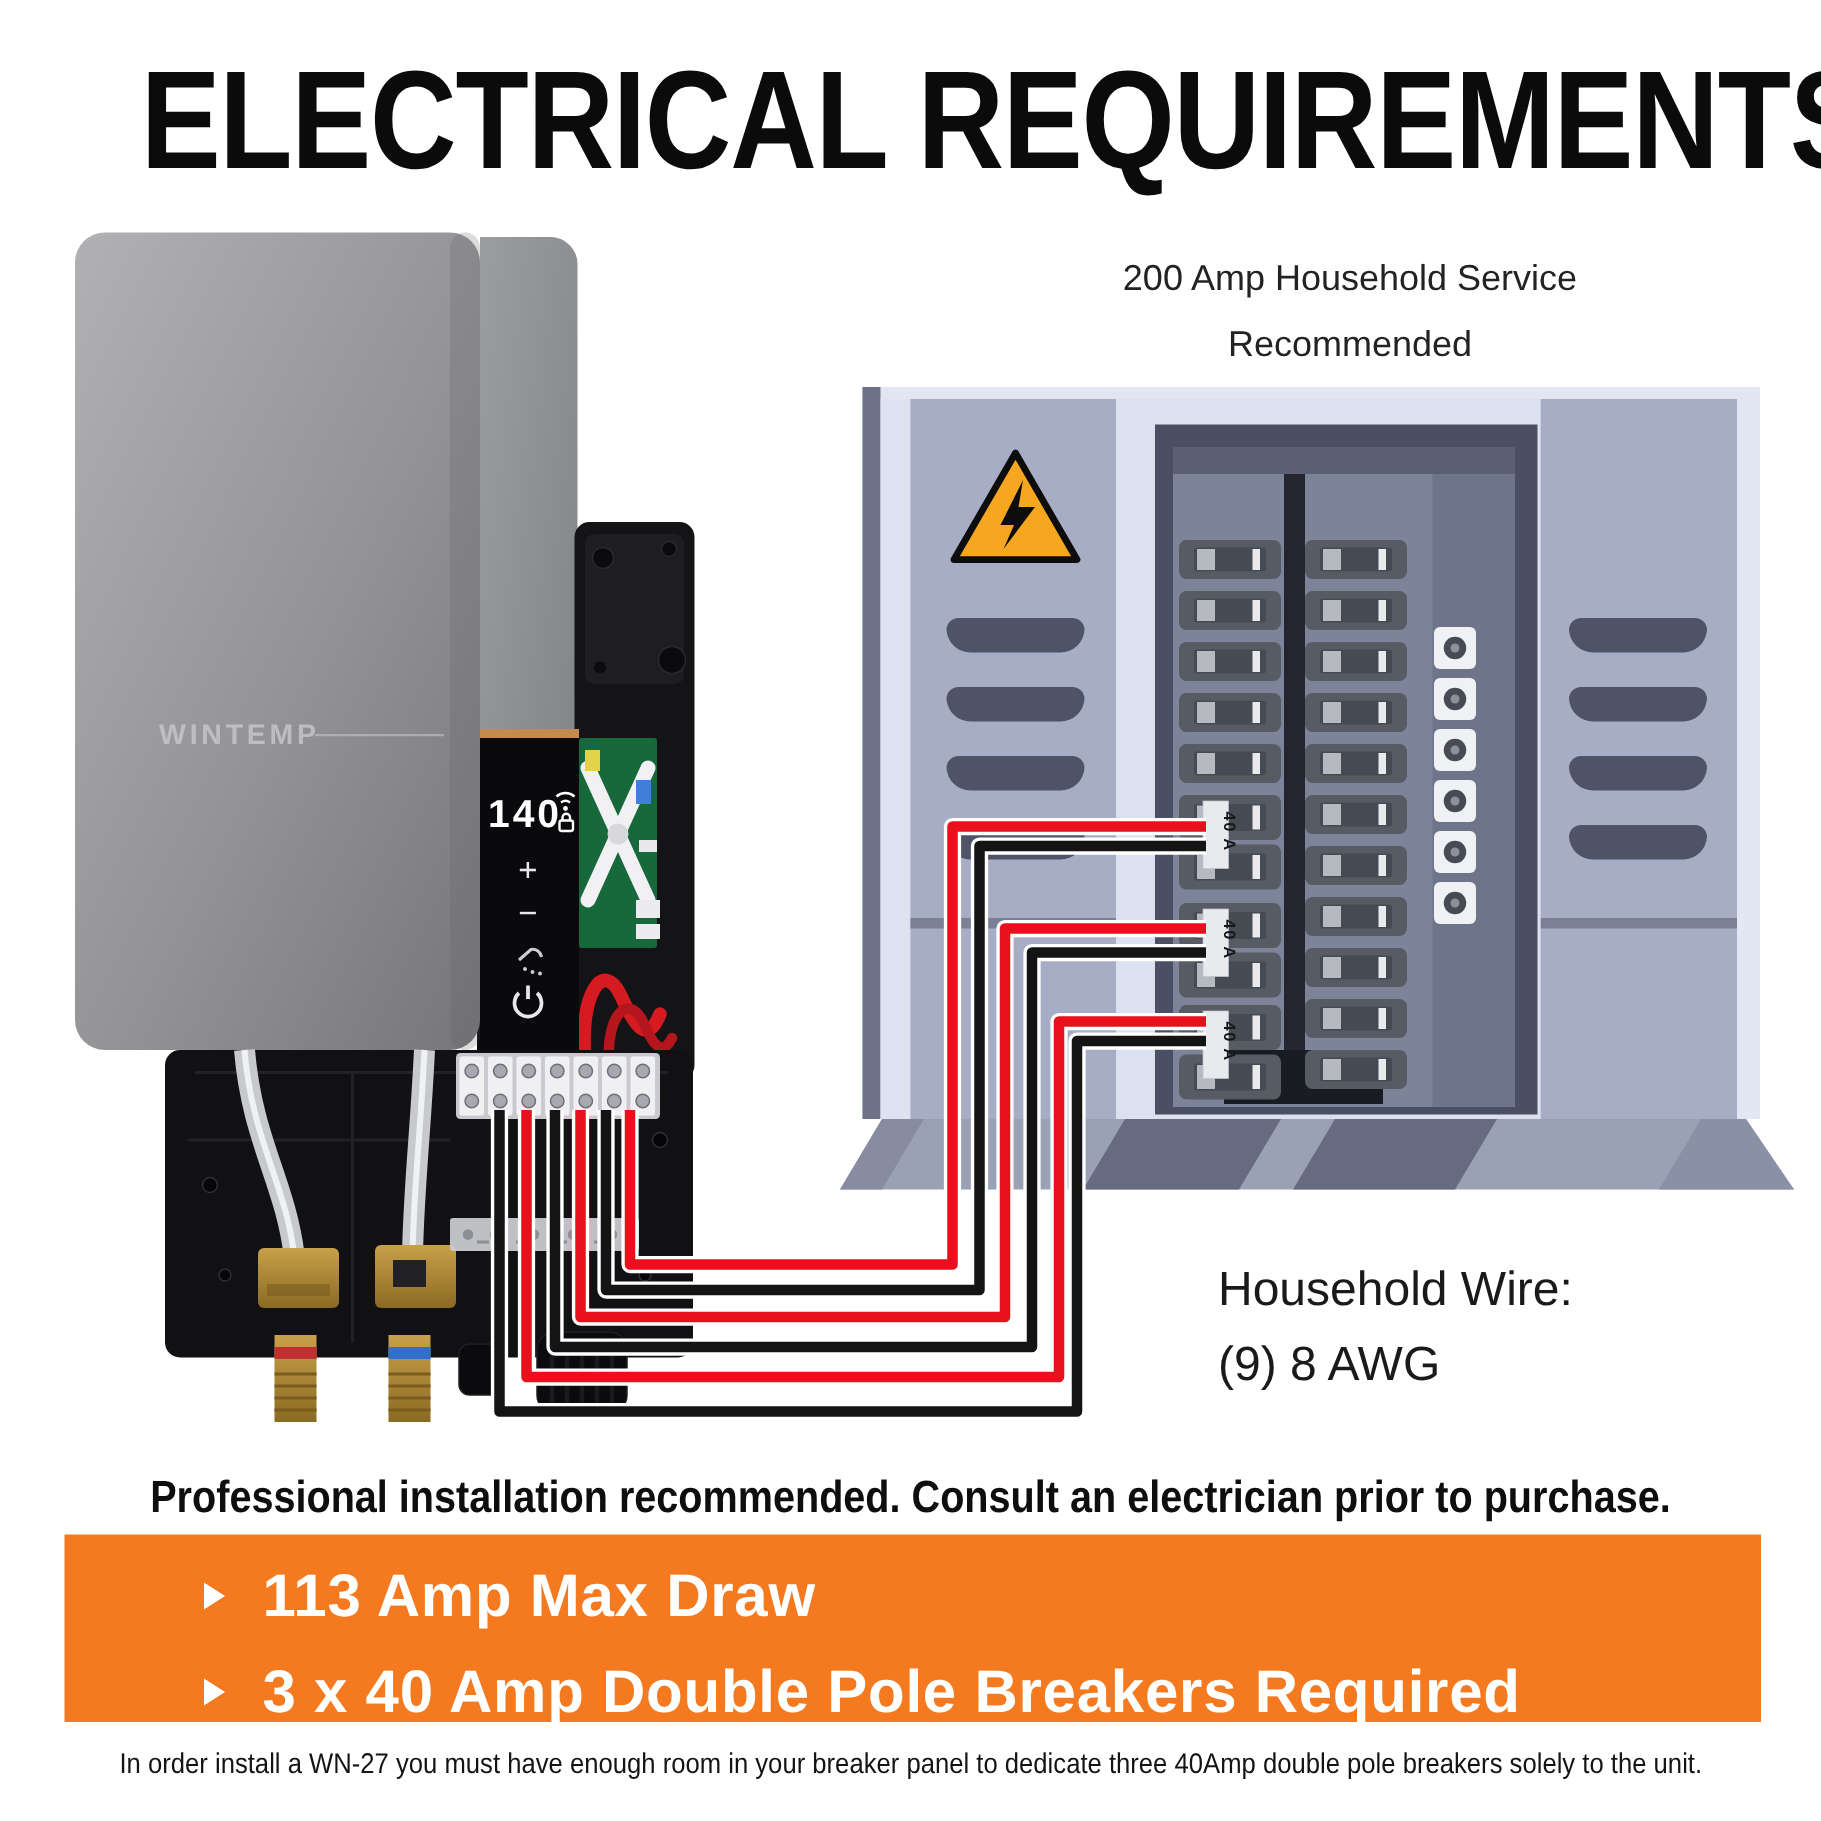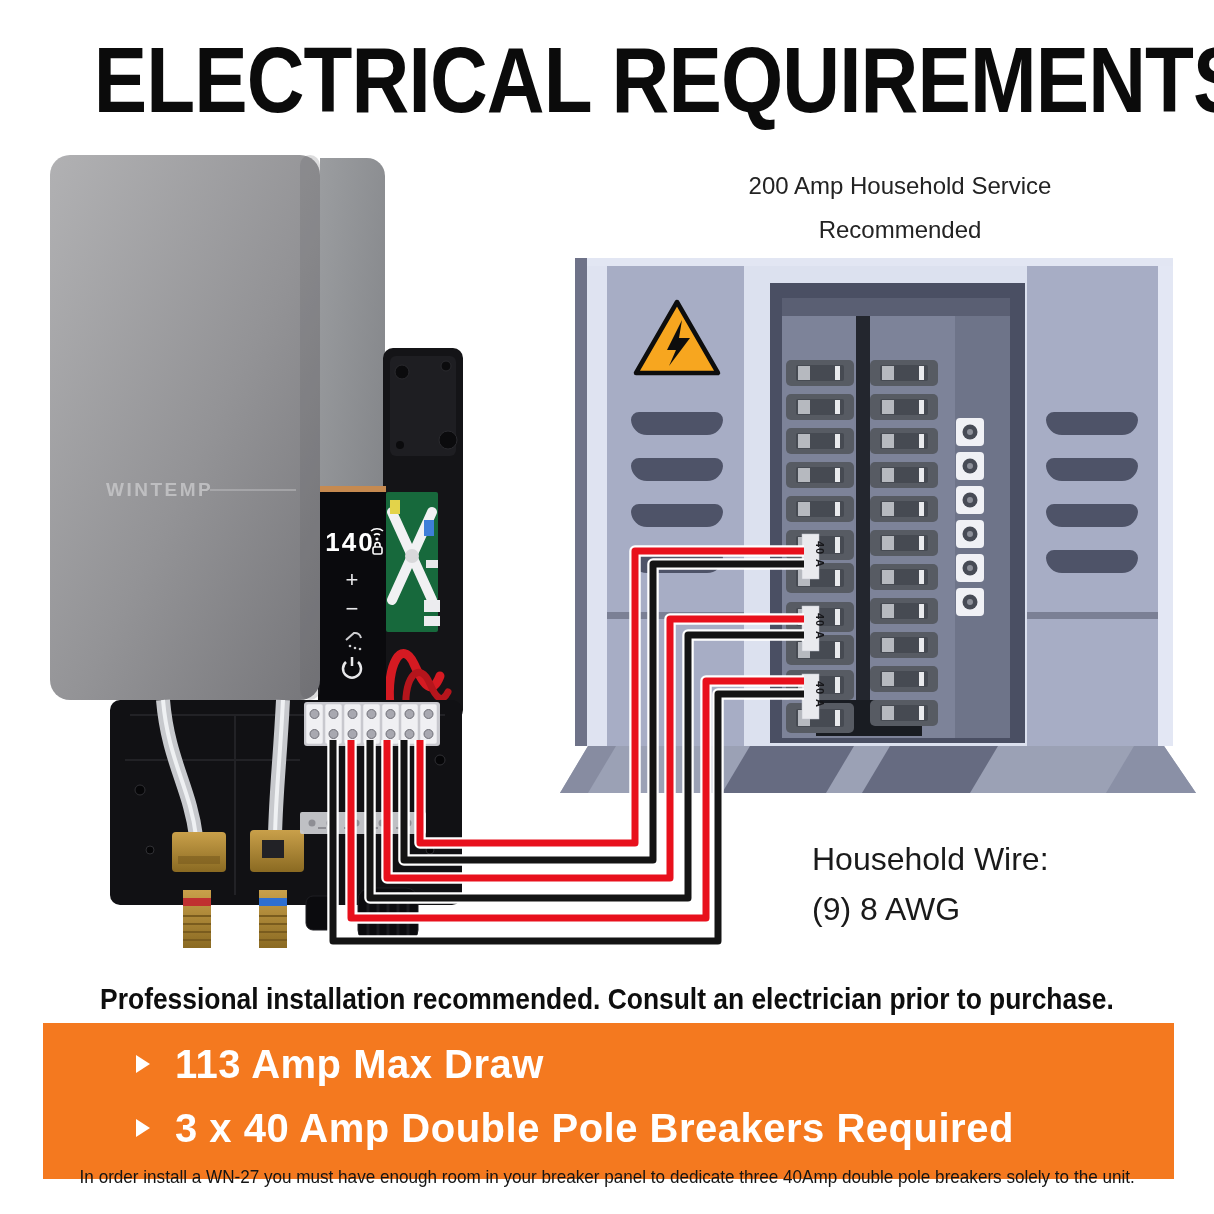--- a/index.html
+++ b/index.html
@@ -23,21 +23,21 @@
   }
 
   .wire-note { top:834px; left:812px; font-size:32px; line-height:50px; color:#1a1a1a; font-weight:500; }
 
   .install-note { top:972px; left:0; width:100%; text-align:center;margin-top:10px; }
   .install-note span {
     display:inline-block; font-size:30px; font-weight:bold; color:#0e0e0e;
     transform:scaleX(.88); transform-origin:center; white-space:nowrap;
   }
 
-  .banner { top:1023px; left:43px; width:1131px; height:156px; background:#F4791F; padding-top:10px; box-sizing:border-box; }
+  .banner { top:1023px; left:43px; width:1131px; height:125px; background:#F4791F; padding-top:10px; box-sizing:border-box; }
   .banner-row { display:flex; align-items:center; height:62px; padding-left:93px; margin-bottom:2px; }
   .banner-bullet {
     width:0; height:0; border-left:14px solid #ffffff;
     border-top:9px solid transparent; border-bottom:9px solid transparent;
     margin-right:25px; flex:0 0 auto;
   }
   .banner-text { font-size:40px; font-weight:bold; color:#ffffff; letter-spacing:.5px; white-space:nowrap; }
 
   .fine-print { top:1166px; left:0; width:100%; text-align:center; }
   .fine-print span {

